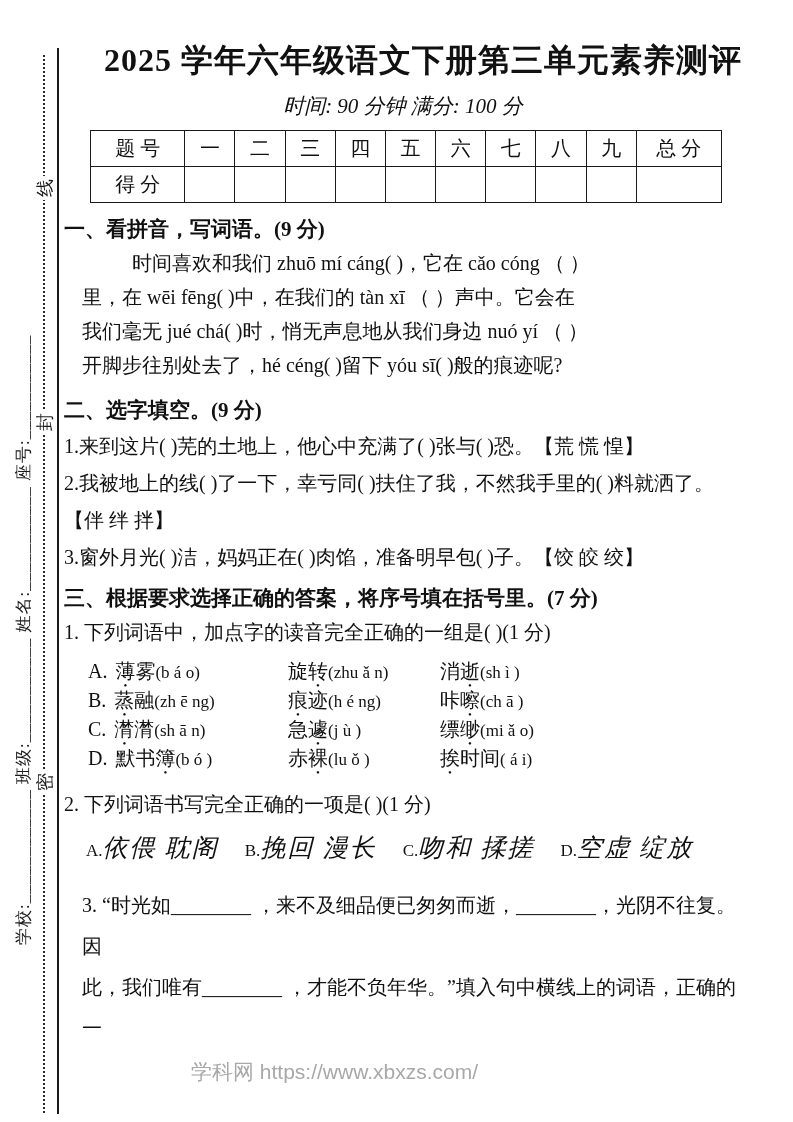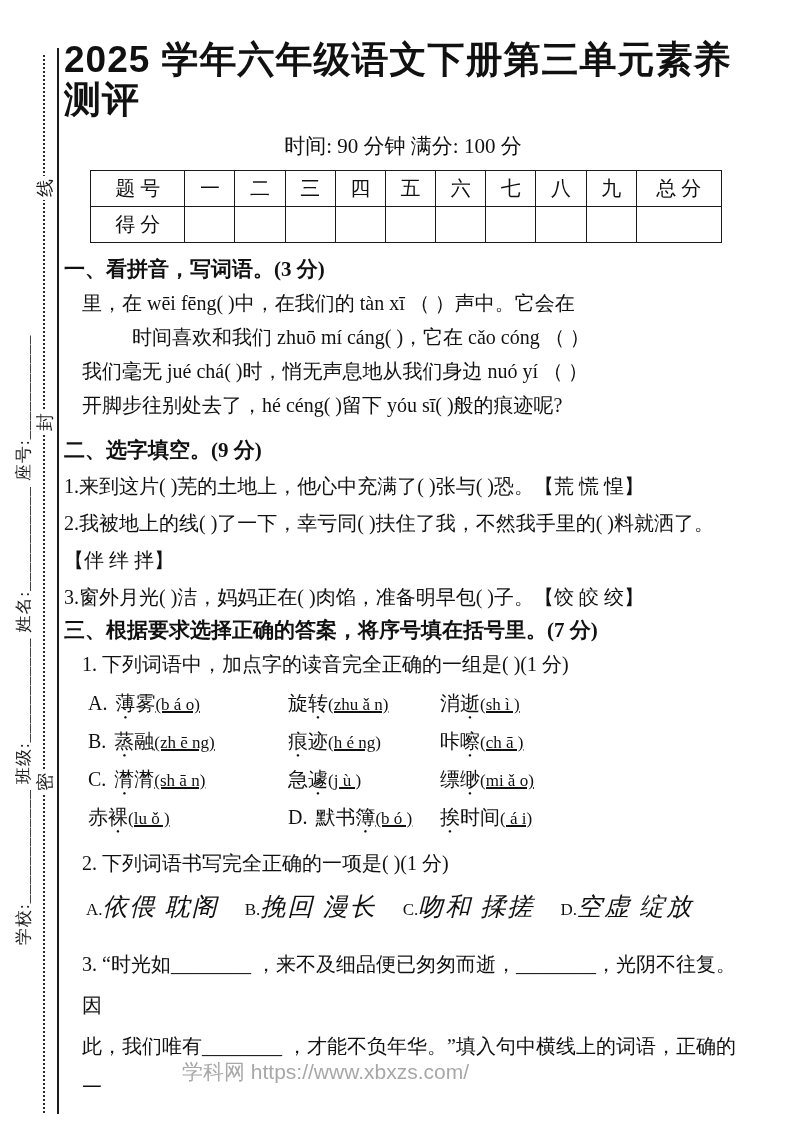--- a/index.html
+++ b/index.html
@@ -19,56 +19,56 @@
     transform:rotate(-90deg);transform-origin:0 0;
     font-size:17px;letter-spacing:1px;white-space:nowrap;color:#1a1a1a;
   }
   .seal-char{
     position:absolute;left:33px;width:24px;height:24px;line-height:24px;text-align:center;
     background:#fff;font-size:18px;color:#1a1a1a;
     transform:rotate(-90deg);
   }
   
   .content{position:absolute;left:64px;top:0;width:678px;}
-  .title{ text-align:left;font-weight:700;font-size:37px;line-height:40px;letter-spacing:1px;
-          font-family:Liberation Sans, sans-serif;}
+  .title{ text-align:right;font-weight:700;font-size:32px;line-height:40px;letter-spacing:1px;
+          font-family:Liberation Serif, serif;}
   .title1{margin-top:40px;}
   .title2{margin-top:10px;letter-spacing:3px;}
-  .info-line{text-align:center;font-size:21px;margin-top:12px;}
+  .info-line{text-align:center;font-size:21px;margin-top:12px;font-style:italic;}
   table.score{border-collapse:collapse;margin:10px 0 0 26px;table-layout:fixed;width:632px;font-family:Liberation Serif, serif;}
   table.score td{border:1.8px solid #1a1a1a;height:35px;text-align:center;font-size:20px;padding:0;}
   table.score td.c0{width:93px;}
   table.score td.cm{width:49px;}
   table.score td.cl{width:84px;}
   .sec-heading{font-weight:700;font-size:21px;line-height:28px;}
   .sh1{margin-top:12px;}
   .sh2{margin-top:14px;}
-  .sh3{margin-top:0;}
+  .sh3{margin-top:8px;}
   .para{margin-left:18px;font-size:20px;line-height:34px;margin-top:3px;}
   .para .pline{white-space:nowrap;}
   .para .pline.first{text-indent:50px;}
   .s2items{font-size:20px;line-height:37px;margin-top:4px;}
-  .stem{margin-left:18px;font-size:20px;line-height:28px;margin-top:6px;}
-  .q1-grid{display:grid;grid-template-columns:200px 152px 1fr;row-gap:10px;margin:12px 0 0 24px;
-           font-size:20px;line-height:27px;text-decoration:underline;}
+  .stem{font-size:20px;line-height:28px;margin-top:6px;}
+  .q1-grid{display:grid;grid-template-columns:200px 152px 1fr;row-gap:1px;margin:12px 0 0 24px;
+           font-size:20px;line-height:27px;}
   .q1-label{display:inline-block;margin-right:8px;}
   .pinyin{font-size:17px;}
   .dotchar{position:relative;display:inline-block;}
   .dotchar.dotted::after{content:"•";position:absolute;left:50%;bottom:-0.52em;transform:translateX(-50%);
                          font-size:11px;line-height:1;color:#111;}
   .q2-stem{margin-top:17px;}
   .q2-options{margin:10px 0 0 22px;font-size:25px;line-height:40px;white-space:nowrap;}
   .q2-opt{margin-right:26px;}
   .q2-opt .olabel{font-size:17px;}
   .q2-opt .oword{font-style:italic;letter-spacing:2px;}
   .q3-block{margin-left:18px;font-size:20px;line-height:41px;margin-top:14px;}
   
   .footer-page{position:absolute;left:0;top:1030px;width:793px;text-align:center;
                font-size:14px;color:#595959;letter-spacing:3px;}
-  .watermark{position:absolute;left:3px;top:1058px;width:645px;text-align:center;
+  .watermark{position:absolute;left:12px;top:1058px;width:645px;text-align:center;
              font-size:21px;color:#a8a8a8;font-family:"Liberation Sans","DejaVu Sans",sans-serif;}
 </style>
 </head>
 <body>
 
 <div class="page">
 
   <div class="student-info">学校:____________  班级:___________  姓名:___________  座号:___________</div>
   <div class="seal-dotted"></div>
   <span class="seal-char" style="top:770px">密</span>
@@ -105,24 +105,24 @@
             <td class="cm"></td>
             <td class="cm"></td>
             <td class="cm"></td>
             <td class="cm"></td>
             <td class="cm"></td>
             <td class="cl"></td>
           </tr>
         </tbody>
     </table>
 
-    <div class="sec-heading sh1">一、看拼音，写词语。(3 分)</div>
+    <div class="sec-heading sh1">一、看拼音，写词语。(9 分)</div>
     <div class="para">
+      <div class="pline first">时间喜欢和我们 zhuō mí cáng(             )，它在 cǎo cóng （       ）</div>
       <div class="pline">里，在 wēi fēng(        )中，在我们的 tàn xī （        ）声中。它会在</div>
-      <div class="pline first">时间喜欢和我们 zhuō mí cáng(             )，它在 cǎo cóng （       ）</div>
       <div class="pline">我们毫无 jué chá(        )时，悄无声息地从我们身边 nuó yí （       ）</div>
       <div class="pline">开脚步往别处去了，hé céng(        )留下 yóu sī(        )般的痕迹呢?</div>
     </div>
 
     <div class="sec-heading sh2">二、选字填空。(9 分)</div>
     <div class="s2items">
       <div>1.来到这片(    )芜的土地上，他心中充满了(    )张与(    )恐。【荒  慌  惶】</div>
       <div>2.我被地上的线(     )了一下，幸亏同(     )扶住了我，不然我手里的(     )料就洒了。【伴  绊  拌】</div>
       <div>3.窗外月光(     )洁，妈妈正在(    )肉馅，准备明早包(    )子。【饺 皎  绞】</div>
     </div>
@@ -133,22 +133,22 @@
     <div class="q1-grid" id="q1-grid">
         <div><span class="q1-label">A.</span><span class="dotchar dotted">薄</span><span class="dotchar">雾</span><span class="pinyin">(b á o)</span></div>
         <div><span class="dotchar">旋</span><span class="dotchar dotted">转</span><span class="pinyin">(zhu ǎ n)</span></div>
         <div><span class="dotchar">消</span><span class="dotchar dotted">逝</span><span class="pinyin">(sh ì )</span></div>
         <div><span class="q1-label">B.</span><span class="dotchar dotted">蒸</span><span class="dotchar">融</span><span class="pinyin">(zh ē ng)</span></div>
         <div><span class="dotchar dotted">痕</span><span class="dotchar">迹</span><span class="pinyin">(h é ng)</span></div>
         <div><span class="dotchar">咔</span><span class="dotchar dotted">嚓</span><span class="pinyin">(ch ā )</span></div>
         <div><span class="q1-label">C.</span><span class="dotchar dotted">潸</span><span class="dotchar">潸</span><span class="pinyin">(sh ā n)</span></div>
         <div><span class="dotchar">急</span><span class="dotchar dotted">遽</span><span class="pinyin">(j ù )</span></div>
         <div><span class="dotchar">缥</span><span class="dotchar dotted">缈</span><span class="pinyin">(mi ǎ o)</span></div>
+        <div><span class="q1-label">D.</span><span class="dotchar">默</span><span class="dotchar">书</span><span class="dotchar dotted">簿</span><span class="pinyin">(b ó )</span></div>
         <div><span class="dotchar">赤</span><span class="dotchar dotted">裸</span><span class="pinyin">(lu ǒ )</span></div>
-        <div><span class="q1-label">D.</span><span class="dotchar">默</span><span class="dotchar">书</span><span class="dotchar dotted">簿</span><span class="pinyin">(b ó )</span></div>
         <div><span class="dotchar dotted">挨</span><span class="dotchar">时</span><span class="dotchar">间</span><span class="pinyin">( á i)</span></div>
       </div>
 
     <div class="stem q2-stem">2. 下列词语书写完全正确的一项是(             )(1 分)</div>
     <div class="q2-options" id="q2-options"><span class="q2-opt"><span class="olabel">A.</span><span class="oword">依偎 耽阁</span></span><span class="q2-opt"><span class="olabel">B.</span><span class="oword">挽回 漫长</span></span><span class="q2-opt"><span class="olabel">C.</span><span class="oword">吻和 揉搓</span></span><span class="q2-opt"><span class="olabel">D.</span><span class="oword">空虚 绽放</span></span></div>
 
     <div class="q3-block">
       <div>3. “时光如________ ，来不及细品便已匆匆而逝，________，光阴不往复。因</div>
       <div>此，我们唯有________ ，才能不负年华。”填入句中横线上的词语，正确的一</div>
 

